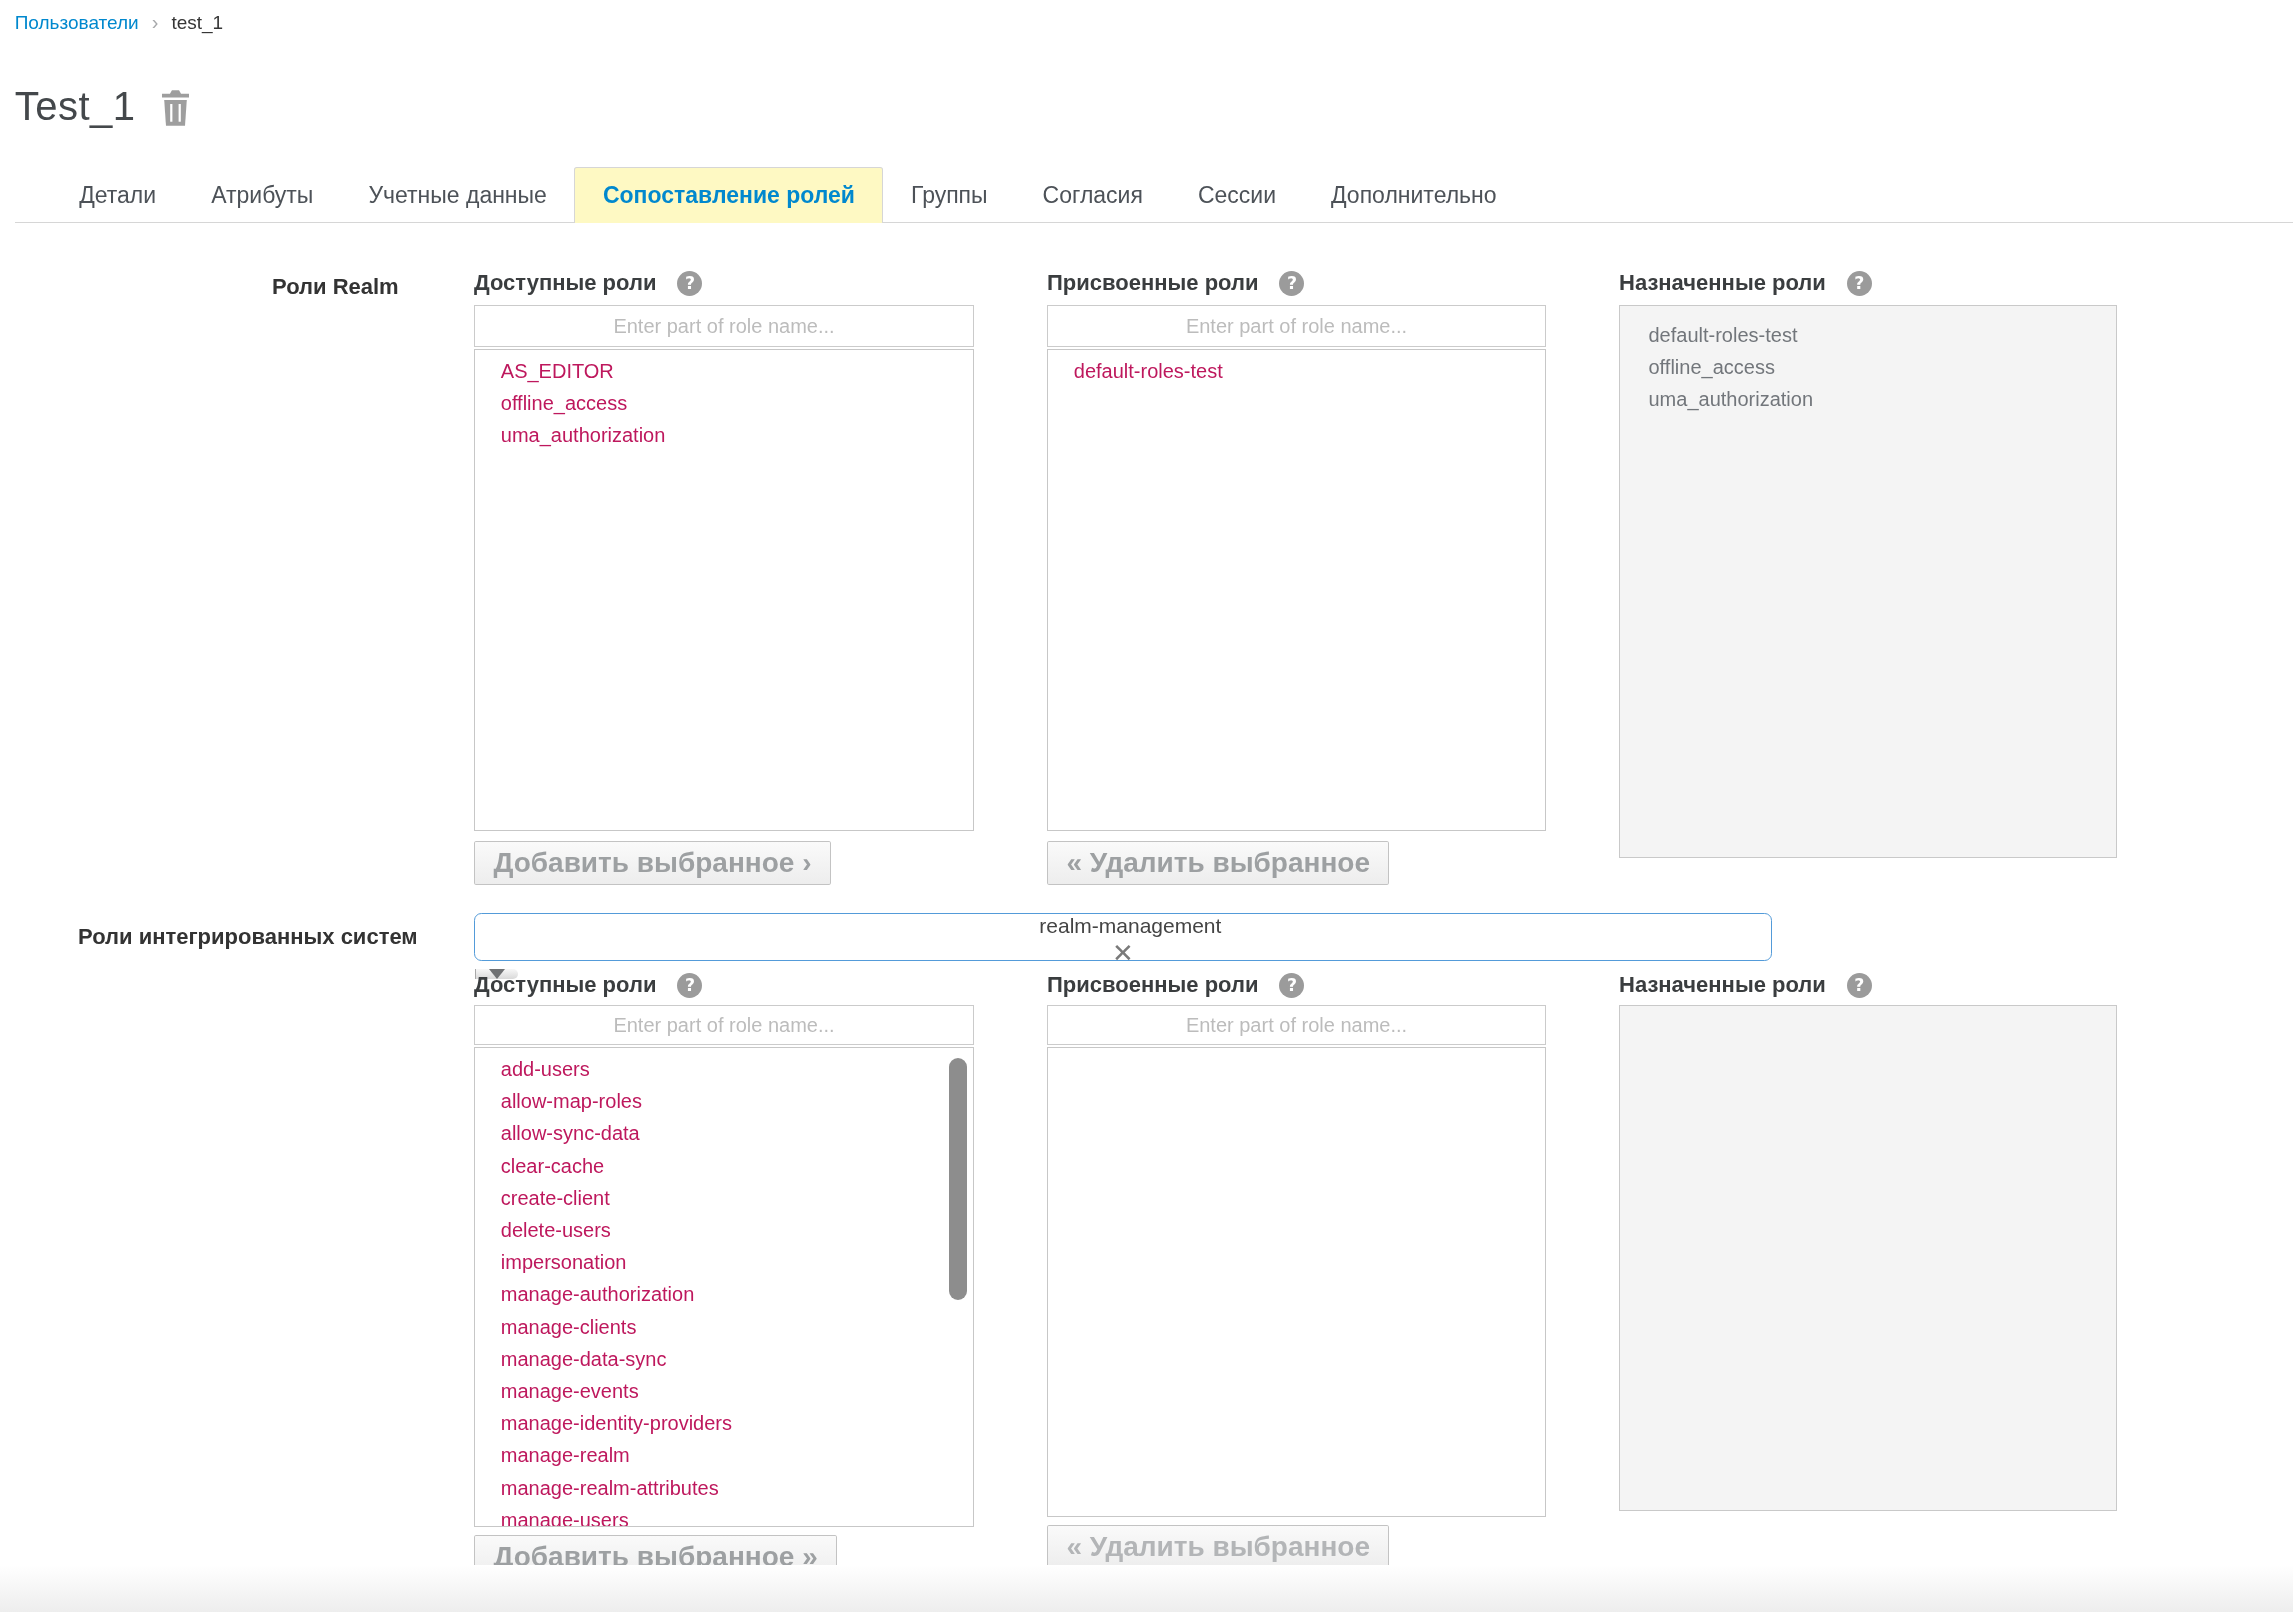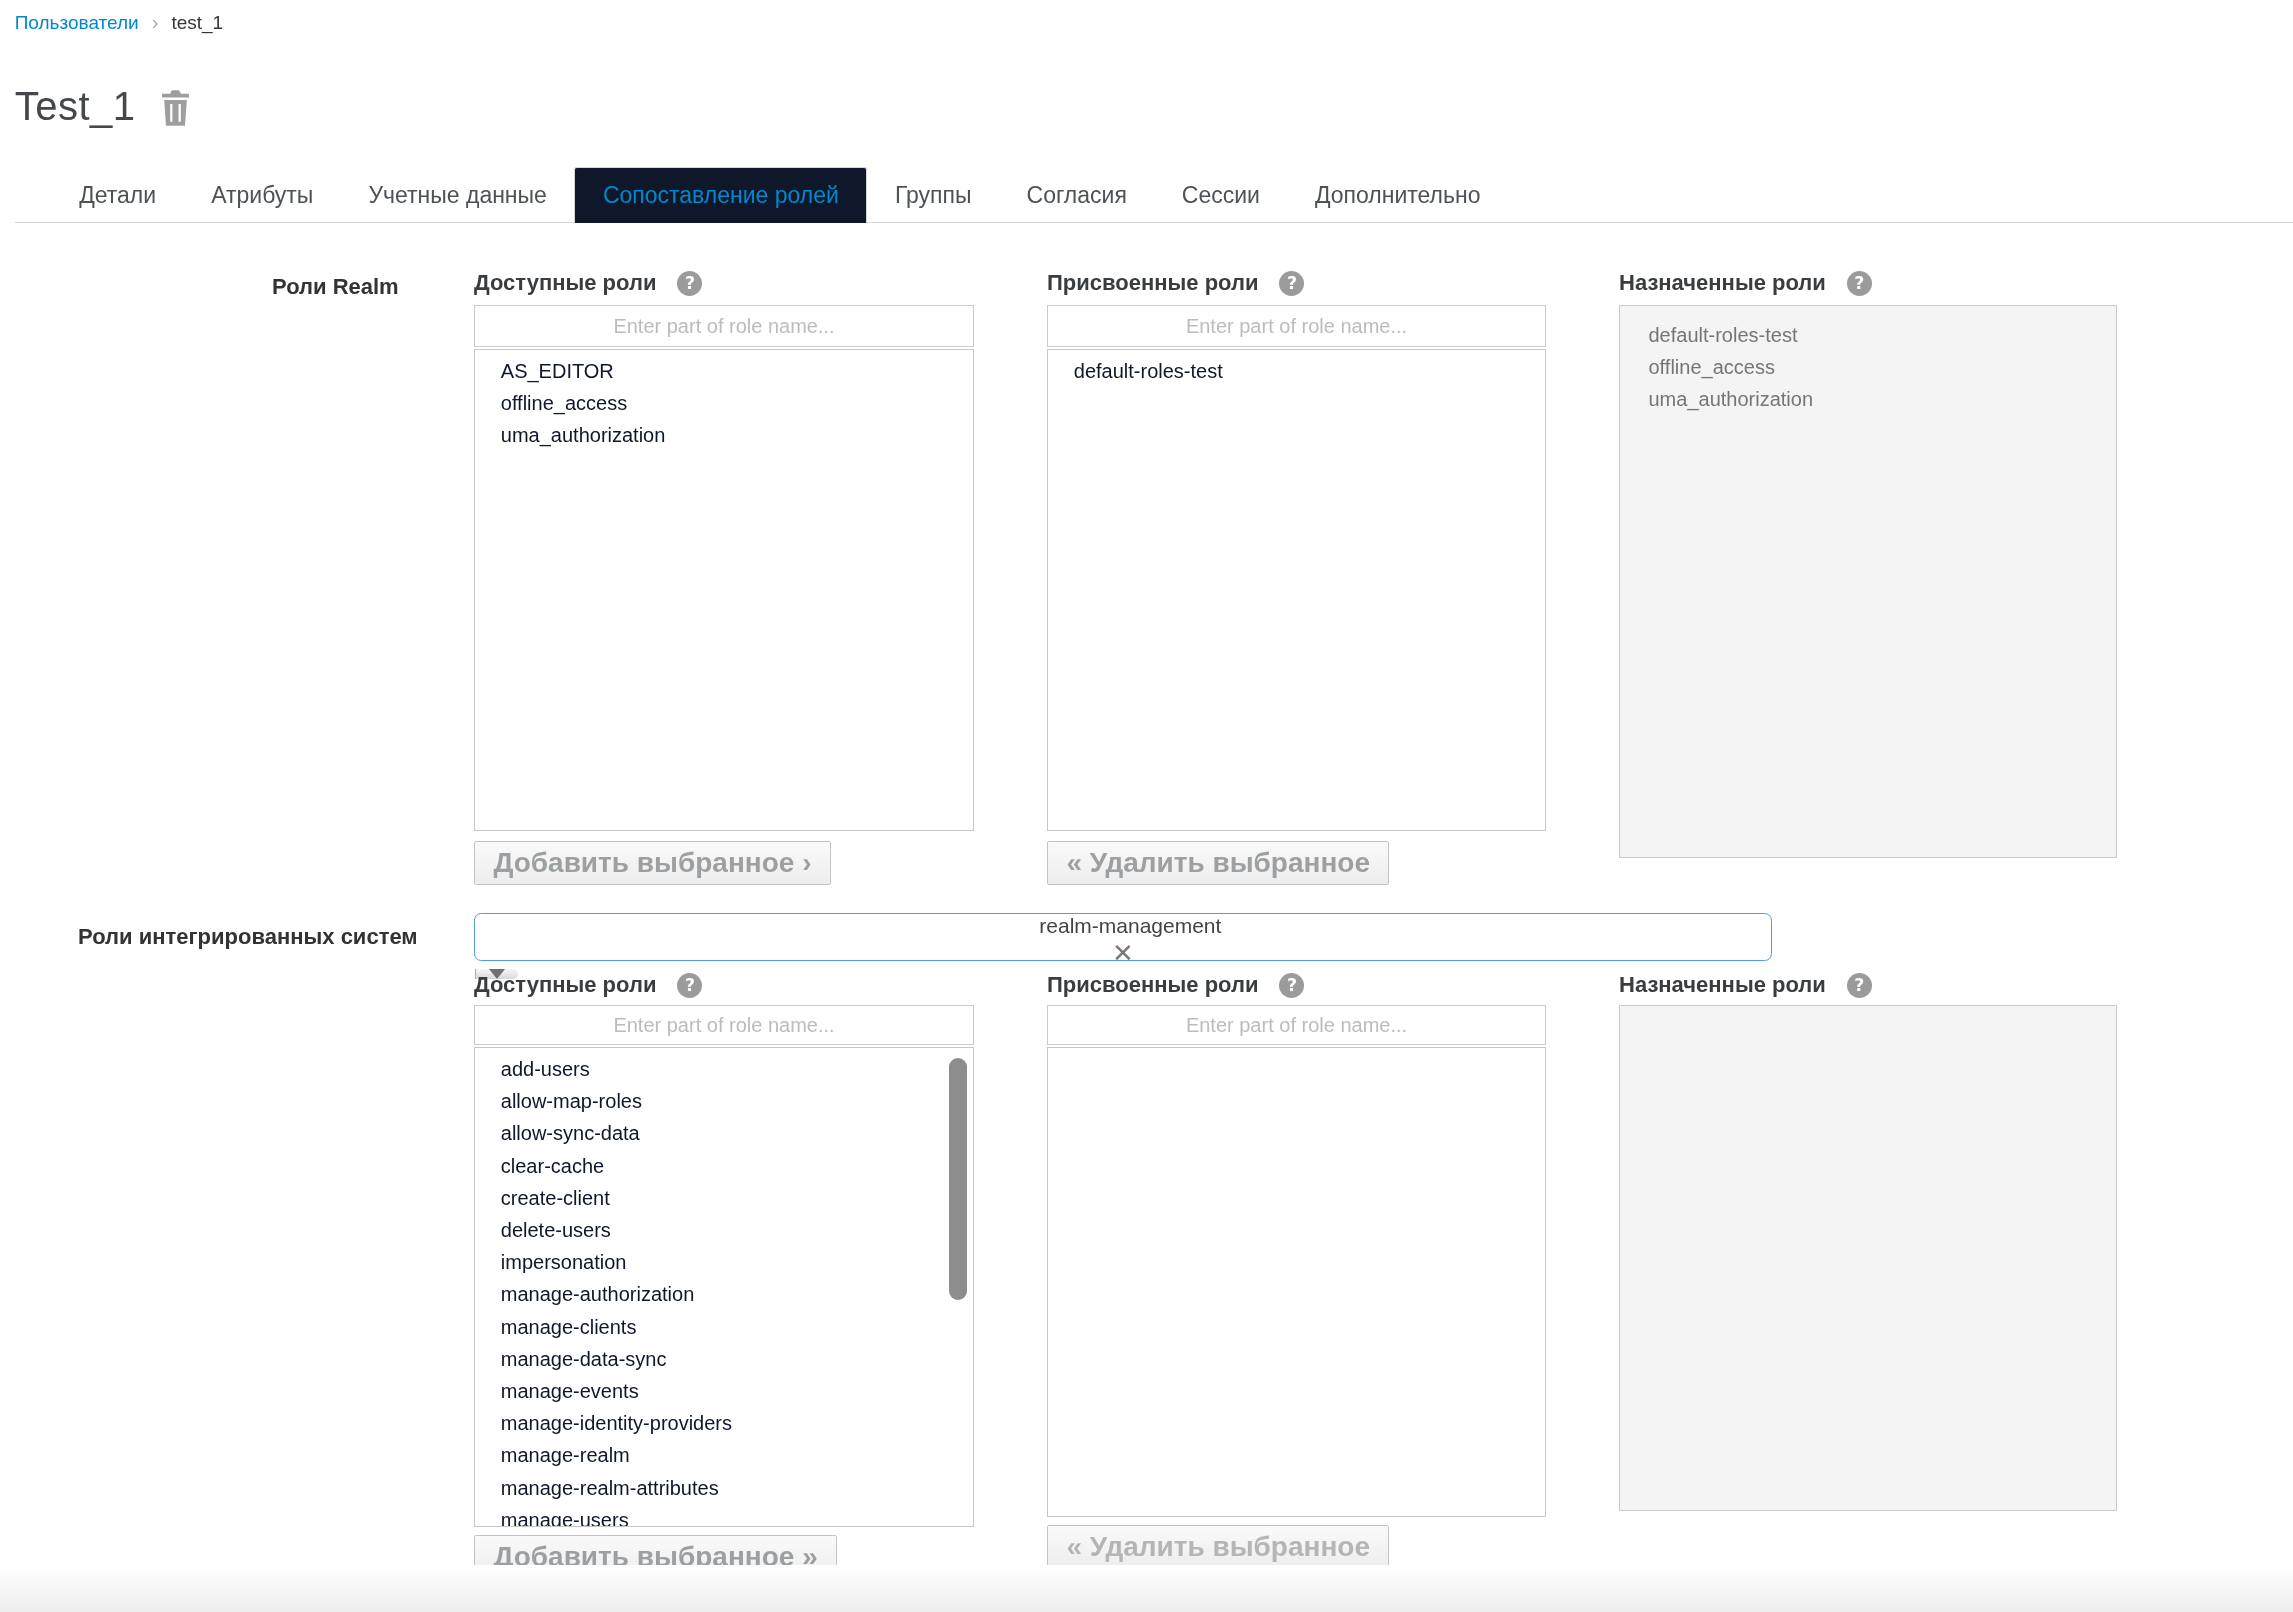--- a/index.html
+++ b/index.html
@@ -14,39 +14,39 @@
 
   
   .title-row{position:absolute;left:14.7px;top:84px;display:flex;align-items:center;gap:24px;}
   .page-title{font-size:40px;font-weight:400;color:#44484b;letter-spacing:0.5px;}
   .trash-btn{cursor:pointer;display:inline-block;margin-top:5.5px;}
 
   
   .tabs{position:absolute;left:14.7px;right:0;top:167px;display:flex;align-items:flex-end;
         border-bottom:0.9px solid #d6d6d6;padding-left:37px;}
   .tab{padding:0 27.5px;line-height:53px;font-size:23px;color:#4d5258;cursor:pointer;white-space:nowrap;}
-  .tab.active{color:#0088ce;background:#0f172a;border:0.9px solid #d6d6d6;border-bottom:none;
-              border-radius:2.8px 2.8px 0 0;margin-bottom:-0.9px;line-height:55px;}
+  .tab.active{color:#0088ce;background:#fef9c3;border:0.9px solid #d6d6d6;border-bottom:none;
+              border-radius:2.8px 2.8px 0 0;margin-bottom:-0.9px;line-height:55px;font-weight:bold;}
 
   
   .section-label{position:absolute;font-size:22px;font-weight:700;color:#333;}
 
   
   .col-header{position:absolute;font-size:22px;font-weight:700;color:#3a3d3f;display:flex;align-items:center;gap:21px;}
   .qicon{display:inline-block;width:25px;height:25px;border-radius:50%;background:#9b9b9b;color:#fff;
          font-size:17.4px;font-weight:700;text-align:center;line-height:25px;font-family:"DejaVu Sans",sans-serif;}
 
   
   .search-input{position:absolute;box-sizing:border-box;height:42px;border:0.9px solid #cbcbcb;background:#fff;
                 font-size:20px;padding:0 13px;color:#555;outline:none;font-family:inherit;text-align:center;}
   .search-input::placeholder{color:#bcbcbc;}
 
   
   .listbox{position:absolute;box-sizing:border-box;border:0.9px solid #c7c7c7;background:#fff;padding-top:5.5px;overflow:hidden;padding-left:12px;}
-  .role-option{font-size:20px;color:#0f172a;padding:4.6px 7.3px 4.6px 13.8px;line-height:23px;cursor:pointer;white-space:nowrap;}
+  .role-option{font-size:20px;color:#be185d;padding:4.6px 7.3px 4.6px 13.8px;line-height:23px;cursor:pointer;white-space:nowrap;}
   .listbox.effective{background:#f4f4f4;border-color:#c9c9c9;padding-top:13px;}
   .listbox.effective .role-option{color:#72767b;padding-left:16.5px;cursor:default;}
 
   
   .scroll-thumb{position:absolute;width:18.4px;border-radius:9.2px;background:#8d8d8d;}
 
   
   .kc-btn{position:absolute;box-sizing:border-box;height:44px;line-height:42px;padding:0 18.4px;
           background:linear-gradient(to bottom,#fafafa 0%,#ededed 100%);
           border:0.9px solid #c3c3c3;border-radius:1.8px;font-size:28px;font-weight:700;

